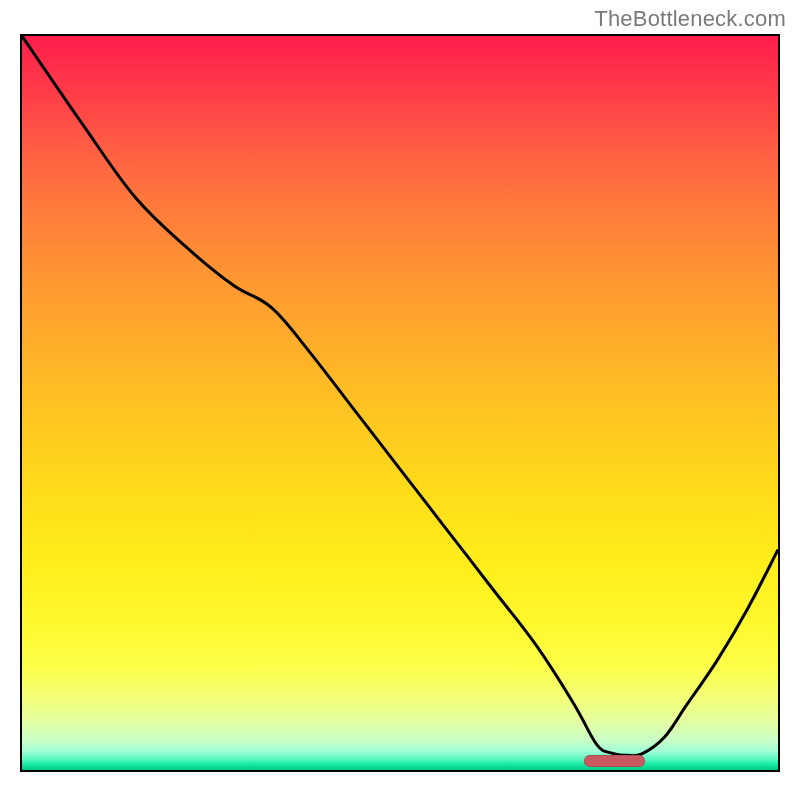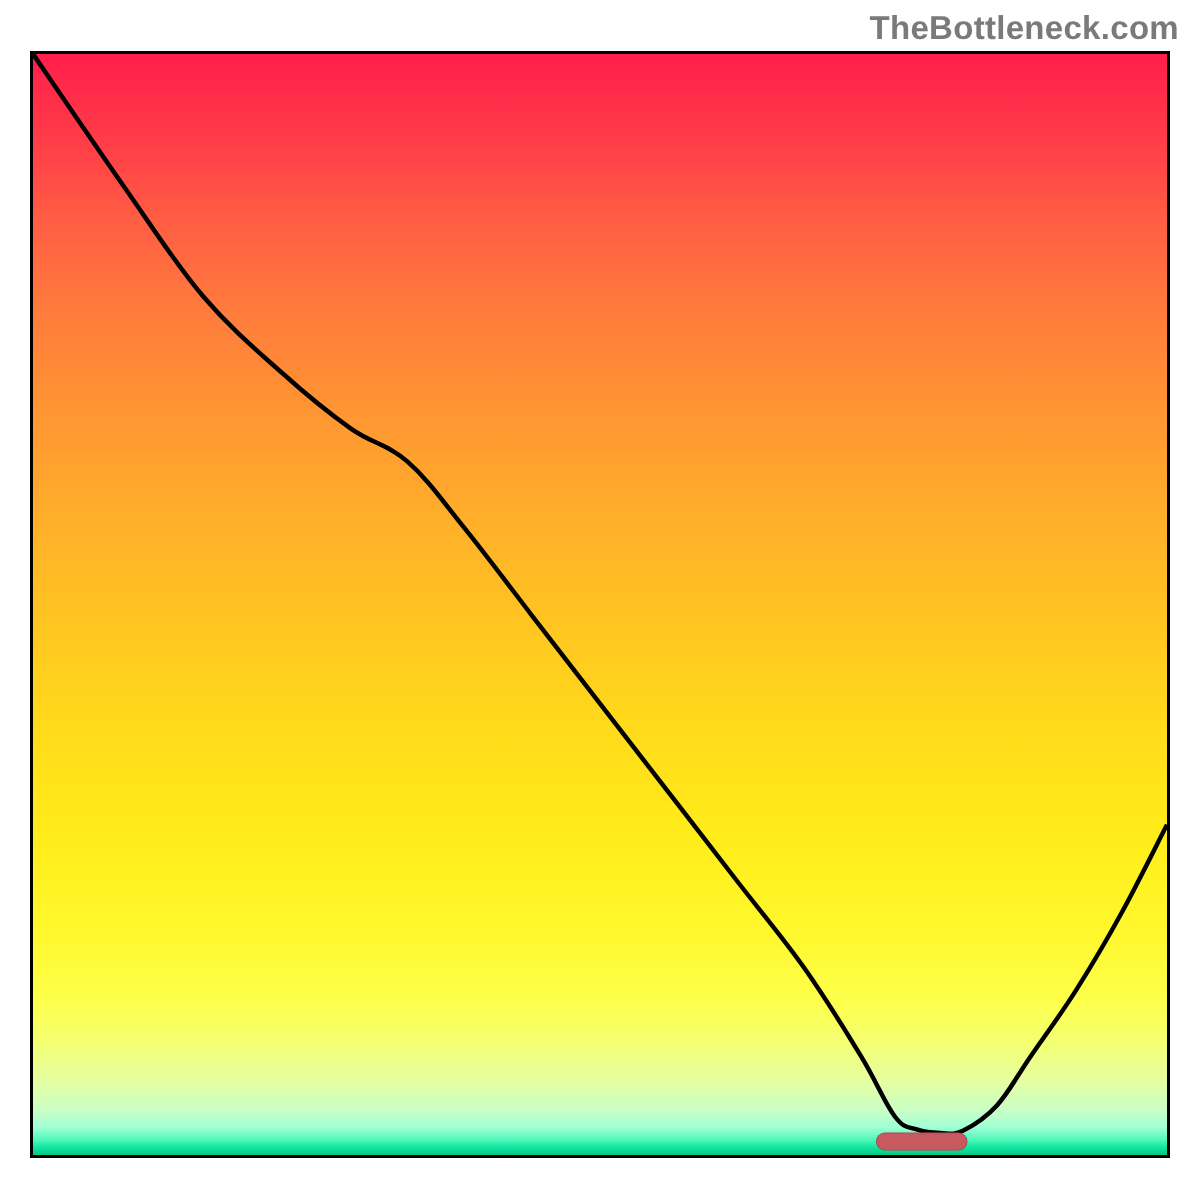--- a/index.html
+++ b/index.html
@@ -14,21 +14,21 @@
   .container {
     position: relative;
     width: 800px;
     height: 800px;
   }
   .watermark {
     position: absolute;
     top: 6px;
     right: 14px;
     font-size: 22px;
-    font-weight: bold;
+    font-weight: normal;
     color: #7a7a7a;
     letter-spacing: 0.2px;
     z-index: 10;
   }
   .plot-frame {
     position: absolute;
     left: 20px;
     top: 34px;
     width: 760px;
     height: 738px;

